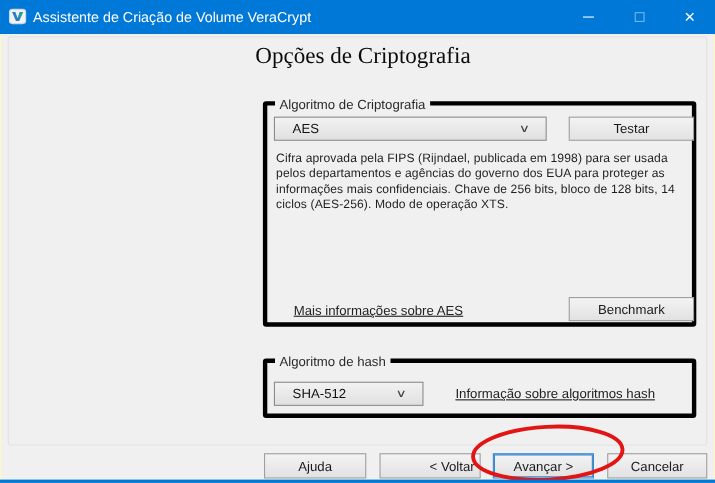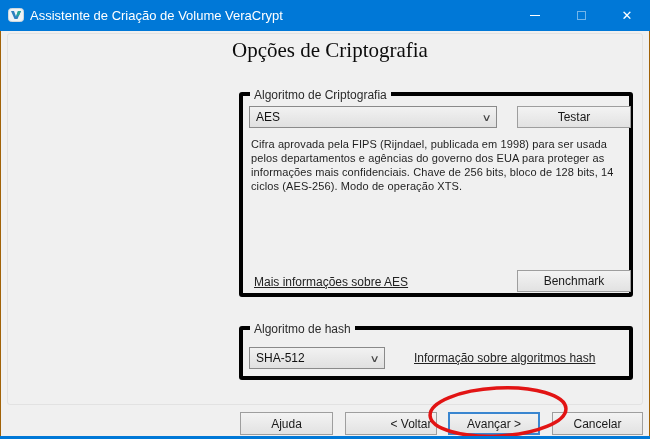--- a/index.html
+++ b/index.html
@@ -1,17 +1,17 @@
 <!DOCTYPE html>
 <html><head>
 <meta charset="utf-8">
 <style>
   html,body{margin:0;padding:0;background:#cfcfcf;font-family:"Liberation Sans",sans-serif;}
   *{box-sizing:border-box;}
-  .window{position:relative;width:650px;height:439px;background:#a16207;overflow:hidden;}
+  .window{position:relative;width:650px;height:439px;background:#fef9c3;overflow:hidden;}
   .titlebar{position:absolute;left:0;top:0;width:650px;height:31px;background:#0078d7;display:flex;align-items:center;}
   .app-icon{position:absolute;left:8px;top:7px;width:16px;height:16px;}
   .title-text{position:absolute;left:30px;top:0;height:31px;line-height:31px;color:#ffffff;font-size:13px;white-space:nowrap;}
   .win-controls{position:absolute;right:0;top:0;height:31px;display:flex;}
   .win-btn{width:46px;height:31px;display:flex;align-items:center;justify-content:center;color:#fff;}
   .min-glyph{width:10px;height:1px;background:#fff;}
   .max-glyph{width:9px;height:9px;border:1px solid #fff;opacity:.45;}
   .close-glyph{font-size:13px;line-height:13px;}
   .client{position:absolute;left:1px;top:31px;width:648px;height:405px;background:#f0f0f0;}
   .panel{position:absolute;left:6px;top:2px;width:636px;height:372px;border:1px solid #e2e2e2;border-radius:3px;}
@@ -43,29 +43,29 @@
   .vc-brand{position:absolute;left:86px;top:68px;width:110px;text-align:center;font-size:15px;color:#15202c;letter-spacing:.2px;}
   .vc-brand .b{font-weight:bold;}
 
   
   .page-title{position:absolute;left:231px;top:7px;font-family:"Liberation Serif",serif;font-size:21px;color:#0c0c0c;white-space:nowrap;}
   .groupbox{position:absolute;border:4px solid #000000;border-radius:3px;}
   .groupbox .gb-label{position:absolute;left:7px;top:-8px;background:#f0f0f0;padding:0 4px;font-size:12px;color:#2b2b2b;white-space:nowrap;}
   .gb-enc{left:238px;top:61px;width:394px;height:205px;}
   .gb-hash{left:238px;top:295px;width:394px;height:54px;}
   .combo{position:absolute;height:22px;border:1px solid #8a8a8a;background:linear-gradient(180deg,#f2f2f2,#e0e0e0);
-    font-size:12px;color:#111;display:flex;align-items:center;padding:0 6px;}
+    font-size:12px;color:#111;display:flex;align-items:center;padding:0 16px;}
   .combo .chev{margin-left:auto;color:#444;font-size:10px;transform:scaleX(1.4);}
   .btn{position:absolute;height:22px;border:1px solid #9e9e9e;background:linear-gradient(180deg,#f3f3f3,#e2e2e2);
     font-size:12px;color:#1a1a1a;display:flex;align-items:center;justify-content:center;}
   .combo-enc{left:6px;top:10px;width:248px;}
   .btn-test{left:274px;top:10px;width:114px;}
   .desc{position:absolute;left:8px;top:41px;width:382px;font-size:11px;line-height:14px;color:#1f1f1f;letter-spacing:.1px;}
   .link{font-size:12px;color:#222;text-decoration:underline;white-space:nowrap;}
-  .link-aes{position:absolute;left:11px;top:179px;}
+  .link-aes{position:absolute;left:24px;top:179px;}
   .btn-bench{left:274px;top:174px;width:114px;}
   .combo-hash{left:6px;top:17px;width:136px;}
   .link-hash{position:absolute;left:171px;top:21px;}
 
   
   .footer-btn{position:absolute;height:23px;border:1px solid #9e9e9e;background:linear-gradient(180deg,#f3f3f3,#e2e2e2);
     font-size:12px;color:#1a1a1a;display:flex;align-items:center;justify-content:center;top:381px;}
   .fb-help{left:239px;width:93px;}
   .fb-back{left:344px;width:92px;padding-left:40px;}
   .fb-next{left:447px;width:92px;border:1px solid #3a86d0;box-shadow:inset 0 0 0 1px #3a86d0;}

